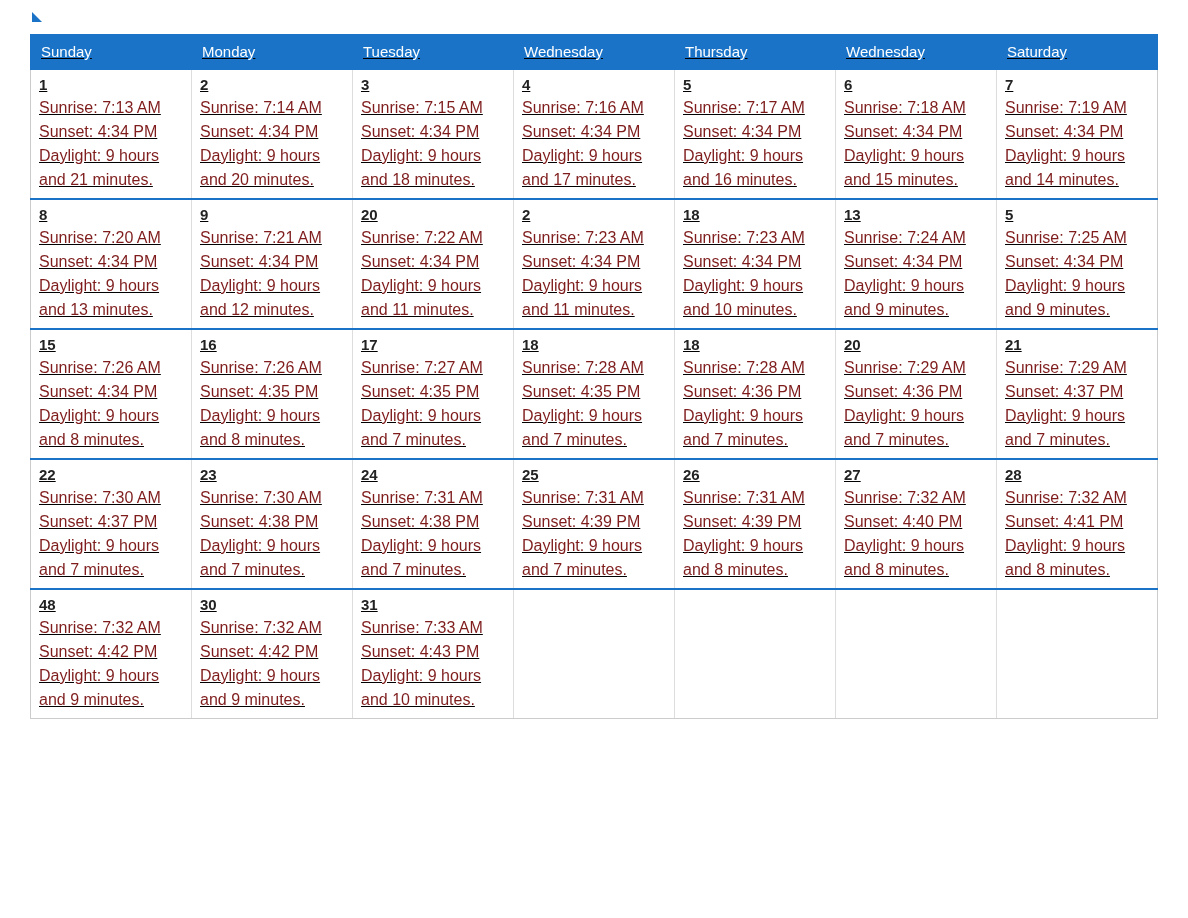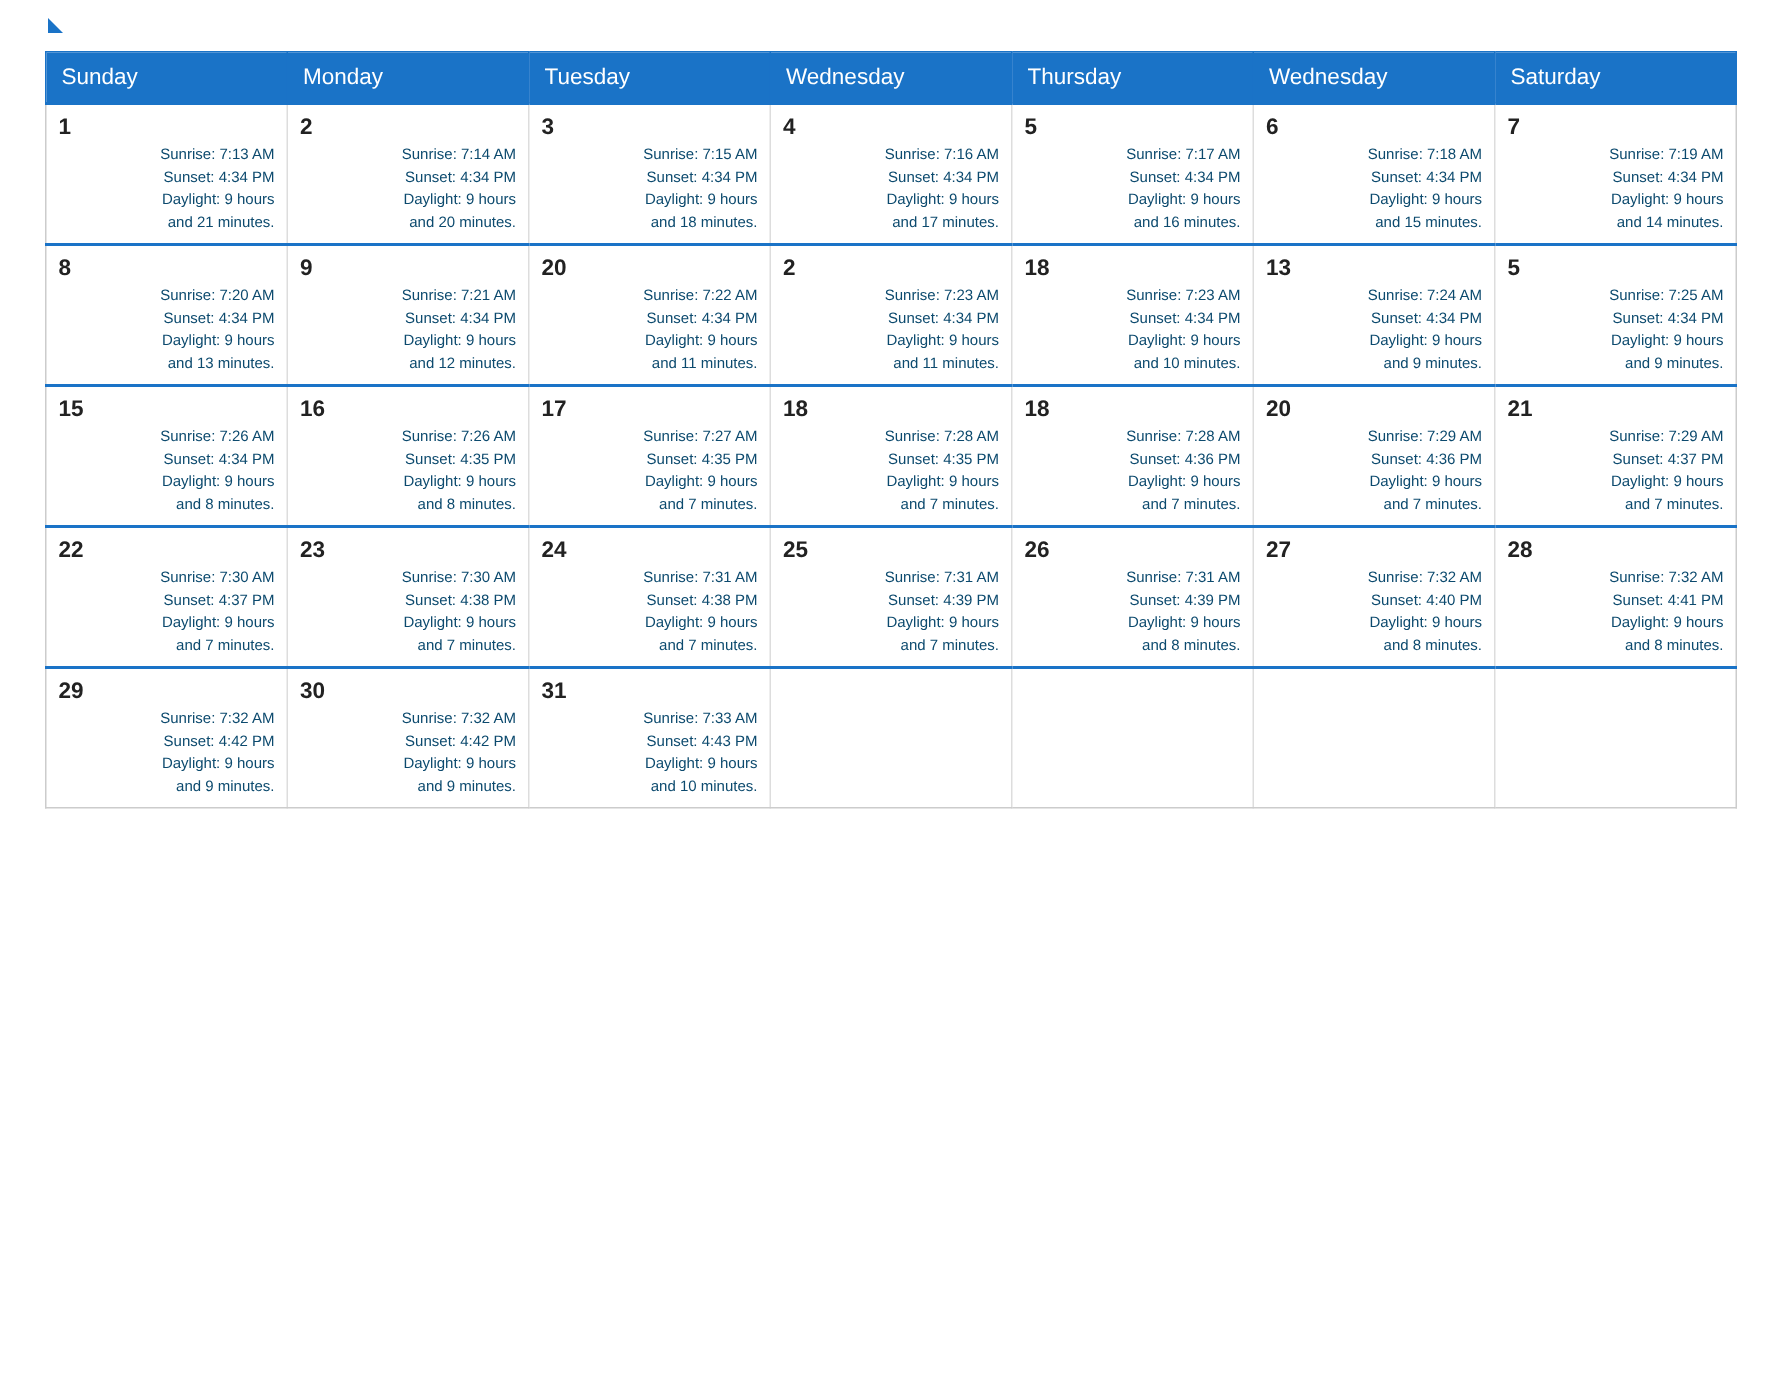--- a/index.html
+++ b/index.html
@@ -59,20 +59,21 @@
     }
     .location-title {
       font-size: 18px;
       color: #444;
       margin-top: 4px;
     }
     .calendar {
       width: 100%;
       border-collapse: collapse;
       margin-top: 10px;
+      text-decoration: underline;
     }
     .calendar th {
       background-color: #1a73c7;
       color: #fff;
       font-size: 15px;
       font-weight: normal;
       padding: 8px 10px;
       border: 1px solid #1a73c7;
       text-align: left;
     }
@@ -89,24 +90,23 @@
     .calendar tr td:not(:last-child) {
       border-right: 1px solid #ddd;
     }
     .day-num {
       font-size: 15px;
       font-weight: bold;
       color: #222;
       margin-bottom: 3px;
     }
     .day-info {
-      font-size: 10px;
-      color: #0c4a6e;
+      font-size: 16px;
+      color: #7f1d1d;
       line-height: 1.5;
-      text-align: right;
     }
     .empty-cell {
       background: #fff;
     }
   </style>
 </head>
 <body>
 
 <div class="header">
   <div class="logo">
@@ -392,21 +392,21 @@
         <div class="day-info">
           Sunrise: 7:32 AM<br>
           Sunset: 4:41 PM<br>
           Daylight: 9 hours<br>
           and 8 minutes.
         </div>
       </td>
       </tr>
       <tr>
         <td>
-        <div class="day-num">29</div>
+        <div class="day-num">48</div>
         <div class="day-info">
           Sunrise: 7:32 AM<br>
           Sunset: 4:42 PM<br>
           Daylight: 9 hours<br>
           and 9 minutes.
         </div>
       </td>
         <td>
         <div class="day-num">30</div>
         <div class="day-info">

